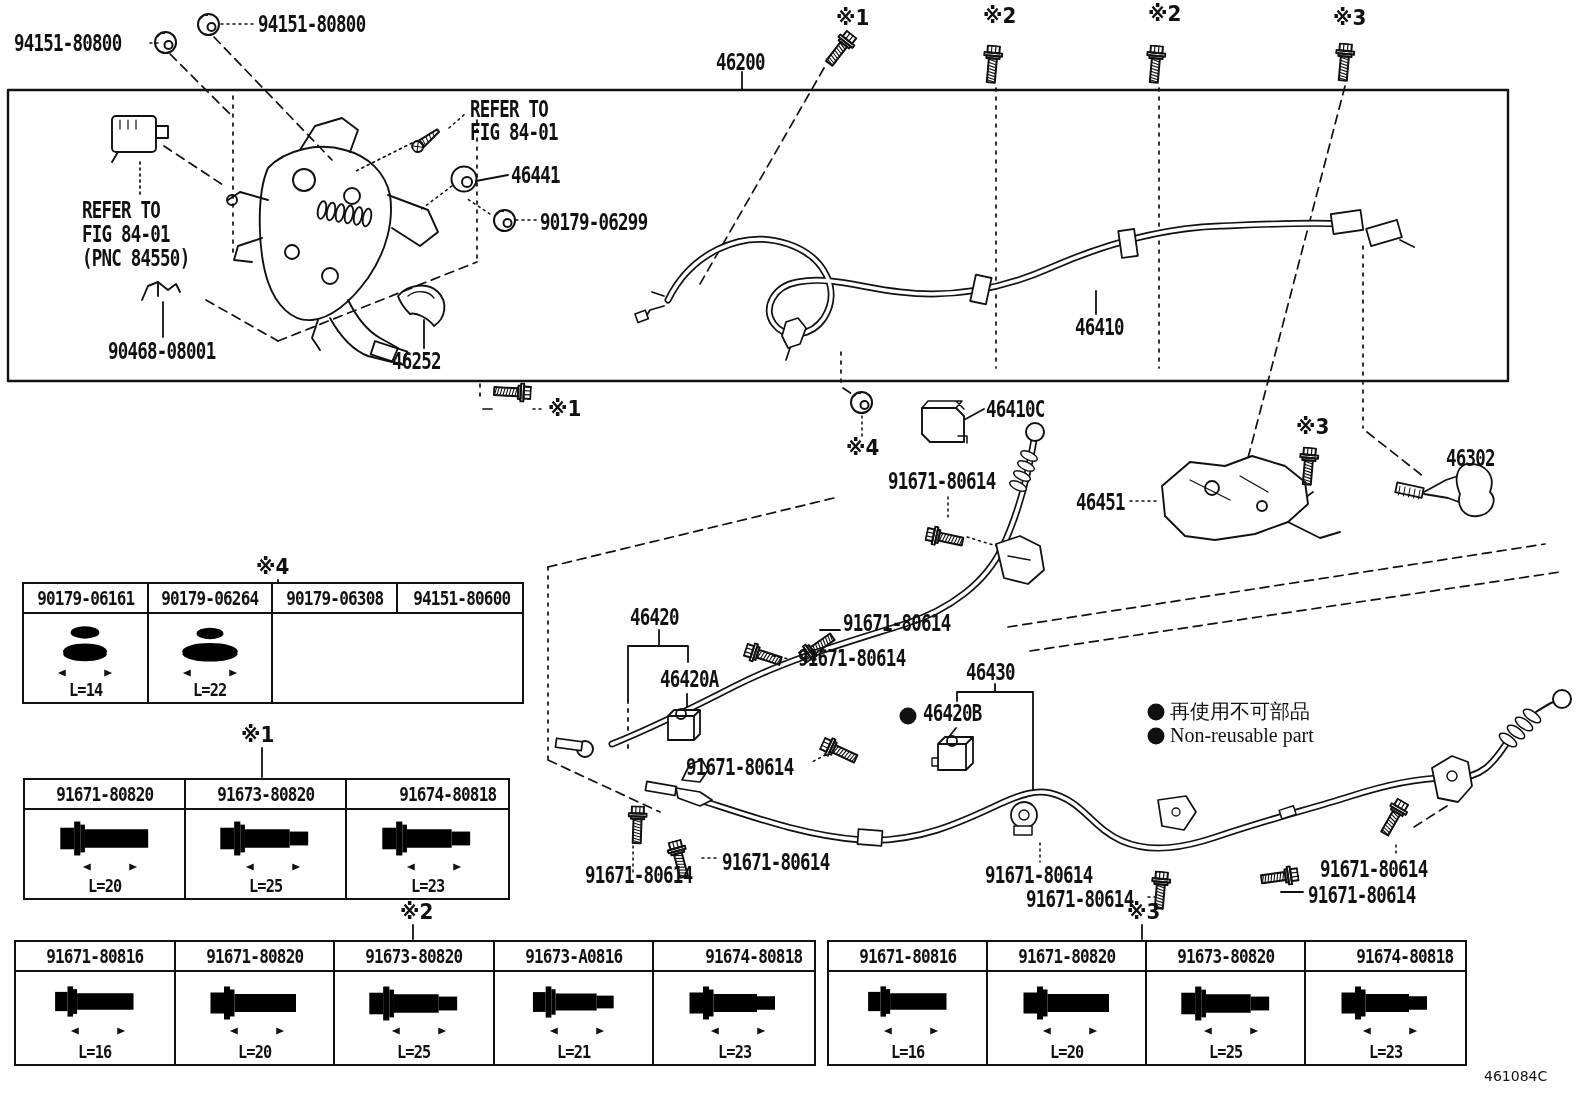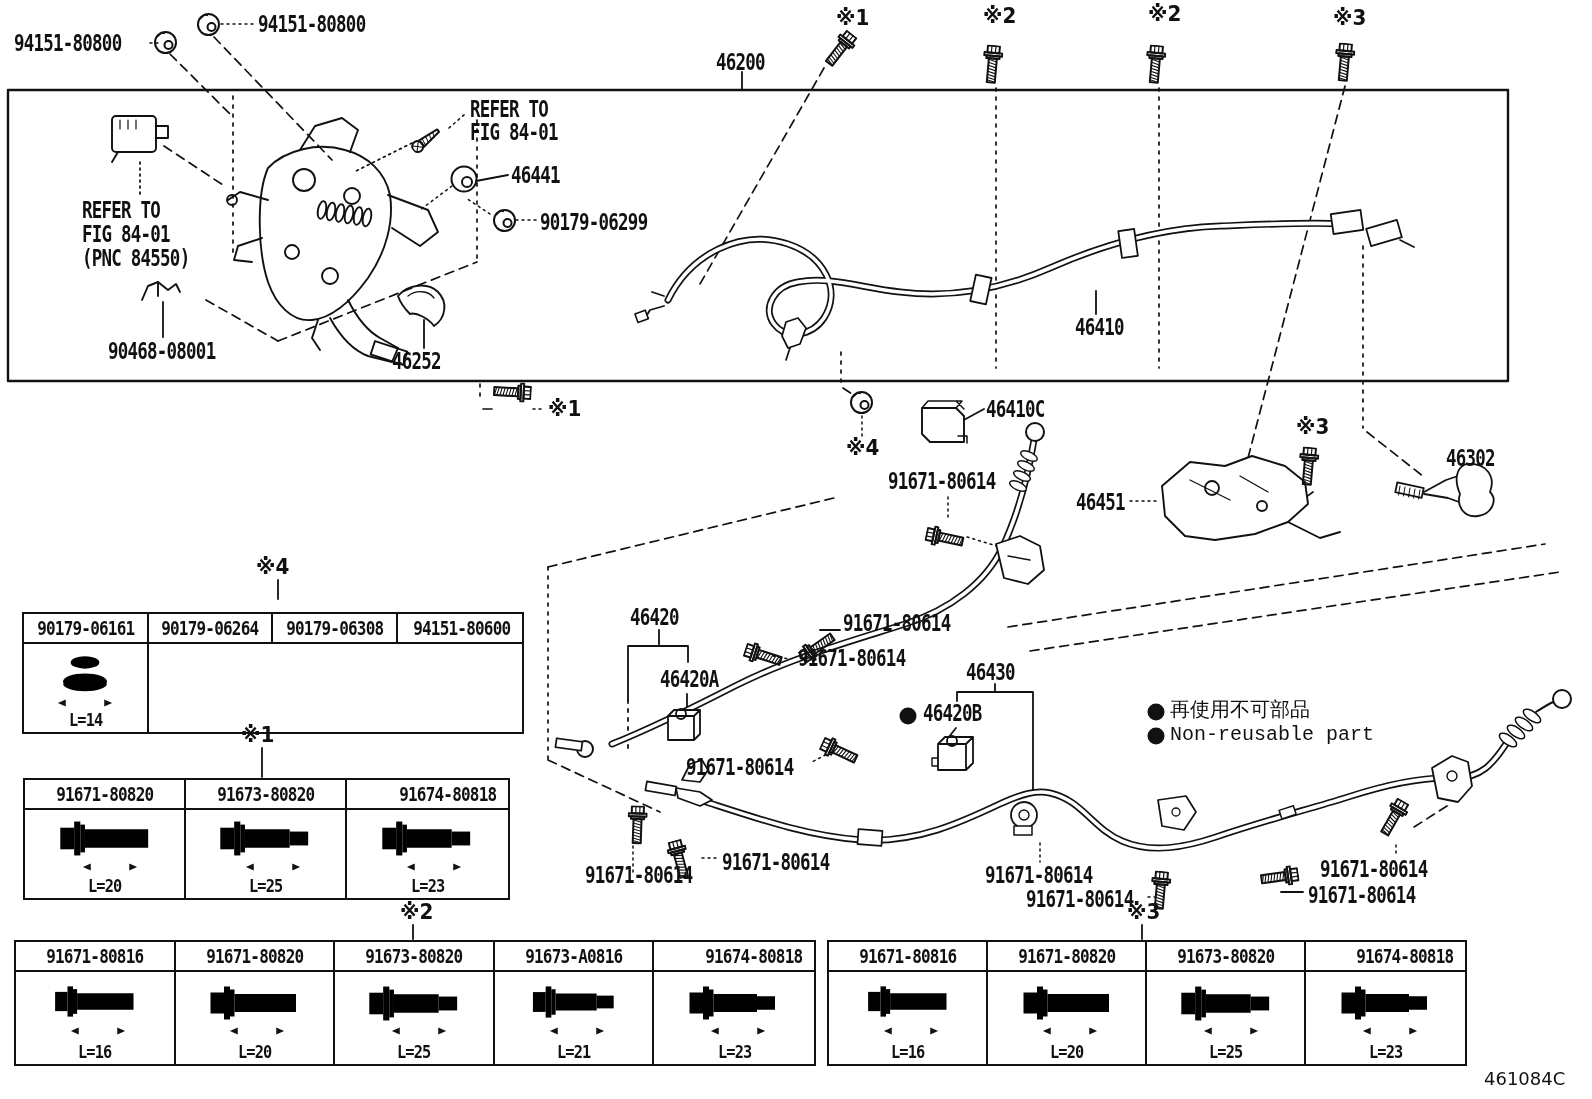--- a/index.html
+++ b/index.html
@@ -4,22 +4,22 @@
 <style>
   html,body{margin:0;padding:0;background:#fff;}
   #stage{position:relative;width:1592px;height:1099px;background:#fff;overflow:hidden;
          font-family:"DejaVu Sans Mono", monospace;color:#111;}
   #art{position:absolute;left:0;top:0;}
   .lbl{position:absolute;font-weight:bold;font-size:23px;letter-spacing:-1px;
        white-space:nowrap;transform:scaleX(.76);transform-origin:left top;line-height:1;}
   .mk{position:absolute;font-weight:bold;font-size:21px;line-height:1;white-space:nowrap;
       font-family:"DejaVu Sans", sans-serif;transform:scaleX(.95);transform-origin:left top;}
   .jp{position:absolute;font-size:20px;line-height:1;white-space:nowrap;
-      font-family:Liberation Mono, monospace;}
-  .code{position:absolute;font-size:18px;font-family:"DejaVu Sans", sans-serif;text-align:center;}
+      font-family:Liberation Serif, serif;}
+  .code{position:absolute;font-size:14px;font-family:"DejaVu Sans", sans-serif;text-align:center;}
   .tbl{position:absolute;border:2.5px solid #111;background:#fff;display:grid;grid-template-rows:30px 1fr;}
   .hd{border-bottom:2.5px solid #111;border-right:2px solid #111;display:flex;align-items:center;
       justify-content:center;font-weight:bold;font-size:20px;letter-spacing:-1px;overflow:hidden;}
   .hd span{transform:scaleX(.8);white-space:nowrap;}
   .bd{border-right:2px solid #111;display:flex;flex-direction:column;align-items:center;
       justify-content:flex-end;padding-bottom:3px;}
   .nr{border-right:none;justify-content:flex-end;}
   .llab{font-weight:bold;font-size:18px;letter-spacing:-1px;transform:scaleX(.85);line-height:1;margin-top:1px;}
 </style>
 </head>
@@ -387,39 +387,46 @@
 <div class="lbl" style="left:585px;top:864px">91671-80614</div>
 <div class="lbl" style="left:722px;top:851px">91671-80614</div>
 <div class="lbl" style="left:985px;top:864px">91671-80614</div>
 <div class="lbl" style="left:1026px;top:888px">91671-80614</div>
 <div class="lbl" style="left:1320px;top:858px">91671-80614</div>
 <div class="lbl" style="left:1308px;top:884px">91671-80614</div>
 
 <div class="code" style="left:1484px;top:1068px">461084C</div>
 
 <div class="mk" style="left:256px;top:557px">※4</div>
-<div class="tbl" style="left:22px;top:612px;width:498px;height:118px;grid-template-columns:repeat(4,1fr)">
+<div class="tbl" style="left:22px;top:582px;width:498px;height:118px;grid-template-columns:repeat(4,1fr)">
   <div class="hd">
         <span>90179-06161</span>
       </div>
   <div class="hd">
         <span>90179-06264</span>
       </div>
   <div class="hd">
         <span>90179-06308</span>
       </div>
   <div class="hd nr">
         <span>94151-80600</span>
       </div>
   <div class="bd">
     <svg width="112" height="60">
           <use href="#sym-nut3d" x="22" y="0" width="68" height="44"></use>
           <use href="#sym-dim" x="24" y="46" width="64" height="14"></use>
         </svg>
     <div class="llab">L=14</div>
+      </div>
+  <div class="bd">
+    <svg width="112" height="60">
+          <use href="#sym-nut3dw" x="18" y="0" width="76" height="44"></use>
+          <use href="#sym-dim" x="16" y="46" width="80" height="14"></use>
+        </svg>
+    <div class="llab">L=22</div>
       </div>
 </div>
 
 <div class="mk" style="left:241px;top:725px">※1</div>
 <div class="tbl" style="left:23px;top:778px;width:483px;height:118px;grid-template-columns:repeat(3,1fr)">
   <div class="hd">
         <span>91671-80820</span>
       </div>
   <div class="hd">
         <span>91673-80820</span>

